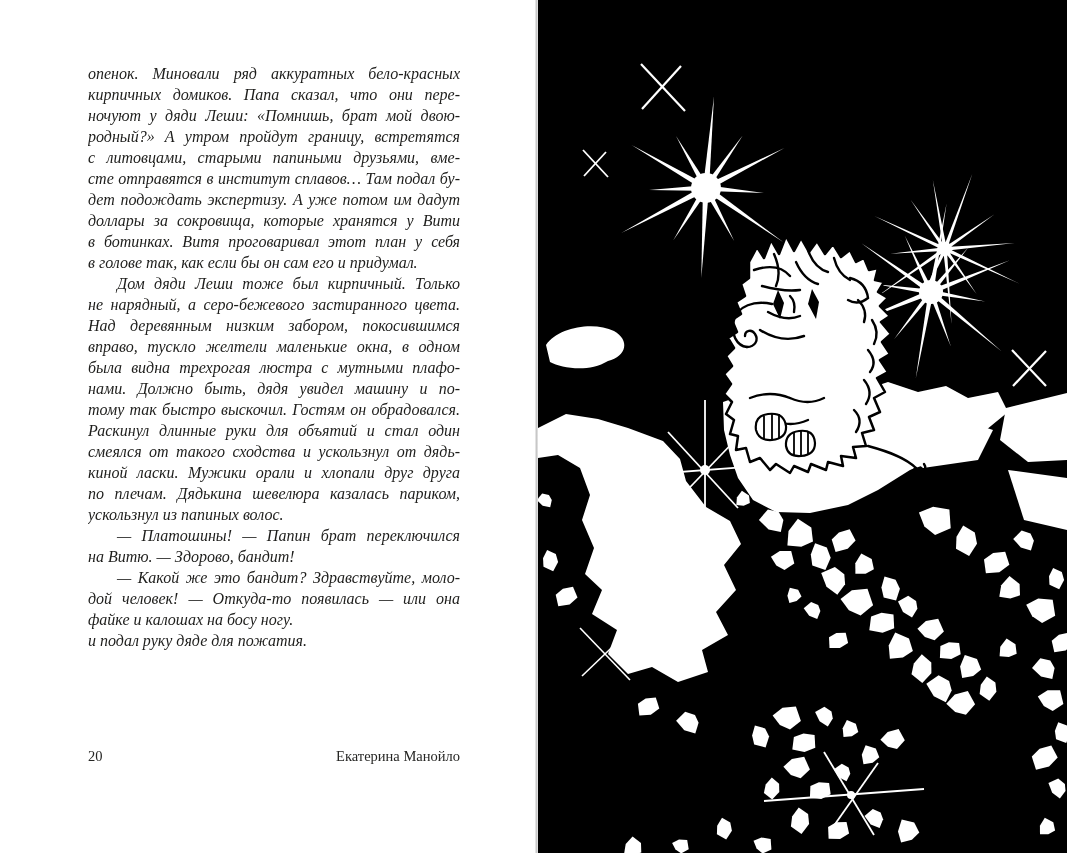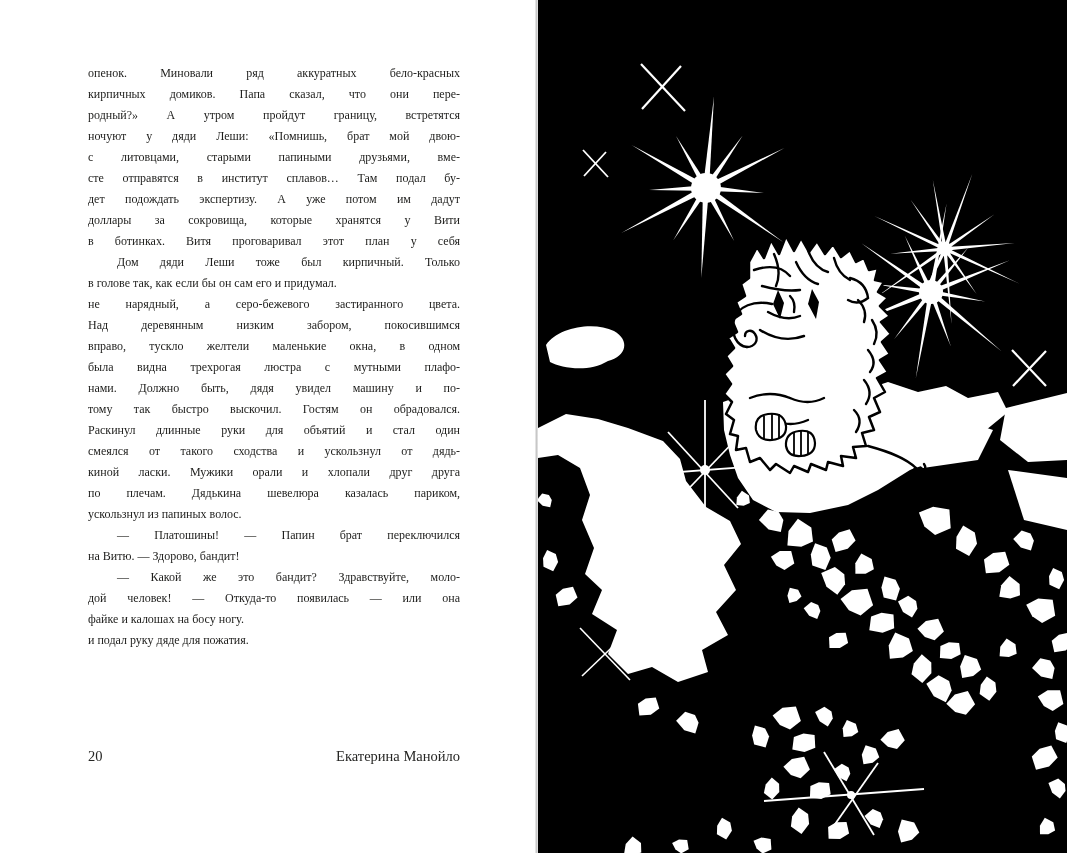--- a/index.html
+++ b/index.html
@@ -3,47 +3,47 @@
 <meta charset="utf-8">
 <style>
   html,body{margin:0;padding:0;background:#ffffff;}
   .spread{position:relative;width:1067px;height:853px;overflow:hidden;
           font-family:"Liberation Serif", serif;background:#ffffff;}
   .left-page{position:absolute;left:0;top:0;width:535px;height:853px;background:#ffffff;}
   .gutter{position:absolute;left:535px;top:0;width:3px;height:853px;
           background:linear-gradient(to right,#f1f1f1,#c7c7c7,#e9e9e9);}
   .right-page{position:absolute;left:538px;top:0;width:529px;height:853px;background:#000000;}
   .text-column{position:absolute;left:88px;top:63px;width:372px;
-               color:#1d1d1b;font-size:12px;line-height:21px;}
+               color:#1d1d1b;font-size:16px;line-height:21px;font-style:italic;}
   .line{height:21px;overflow:hidden;text-align:justify;text-align-last:justify;}
   .line.end{text-align-last:left;}
   .line.indent{text-indent:29px;}
   .footer{position:absolute;left:88px;top:748px;width:372px;
           display:flex;justify-content:space-between;align-items:baseline;
           font-size:14.5px;color:#262624;text-align:center;}
   svg{display:block;}
 </style>
 </head>
 <body>
 
 <div class="spread">
 
   <div class="left-page">
     <div class="text-column">
         <div class="line">опенок. Миновали ряд аккуратных бело-красных</div>
         <div class="line">кирпичных домиков. Папа сказал, что они пере-</div>
+        <div class="line">ночуют у дяди Леши: «Помнишь, брат мой двою-</div>
         <div class="line">родный?» А утром пройдут границу, встретятся</div>
-        <div class="line">ночуют у дяди Леши: «Помнишь, брат мой двою-</div>
         <div class="line">с литовцами, старыми папиными друзьями, вме-</div>
         <div class="line">сте отправятся в институт сплавов… Там подал бу-</div>
         <div class="line">дет подождать экспертизу. А уже потом им дадут</div>
         <div class="line">доллары за сокровища, которые хранятся у Вити</div>
         <div class="line">в ботинках. Витя проговаривал этот план у себя</div>
+        <div class="line end">в голове так, как если бы он сам его и придумал.</div>
         <div class="line indent">Дом дяди Леши тоже был кирпичный. Только</div>
-        <div class="line end">в голове так, как если бы он сам его и придумал.</div>
         <div class="line">не нарядный, а серо-бежевого застиранного цвета.</div>
         <div class="line">Над деревянным низким забором, покосившимся</div>
         <div class="line">вправо, тускло желтели маленькие окна, в одном</div>
         <div class="line">была видна трехрогая люстра с мутными плафо-</div>
         <div class="line">нами. Должно быть, дядя увидел машину и по-</div>
         <div class="line">тому так быстро выскочил. Гостям он обрадовался.</div>
         <div class="line">Раскинул длинные руки для объятий и стал один</div>
         <div class="line">смеялся от такого сходства и ускользнул от дядь-</div>
         <div class="line">киной ласки. Мужики орали и хлопали друг друга</div>
         <div class="line">по плечам. Дядькина шевелюра казалась париком,</div>

